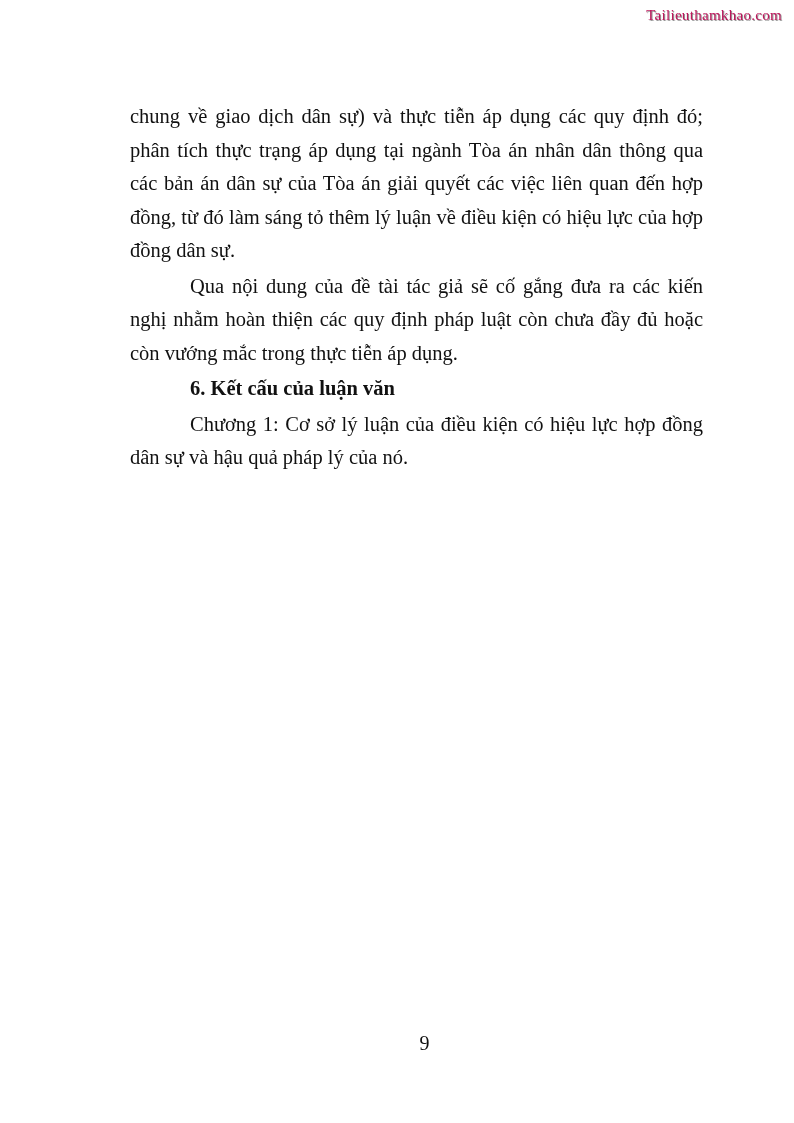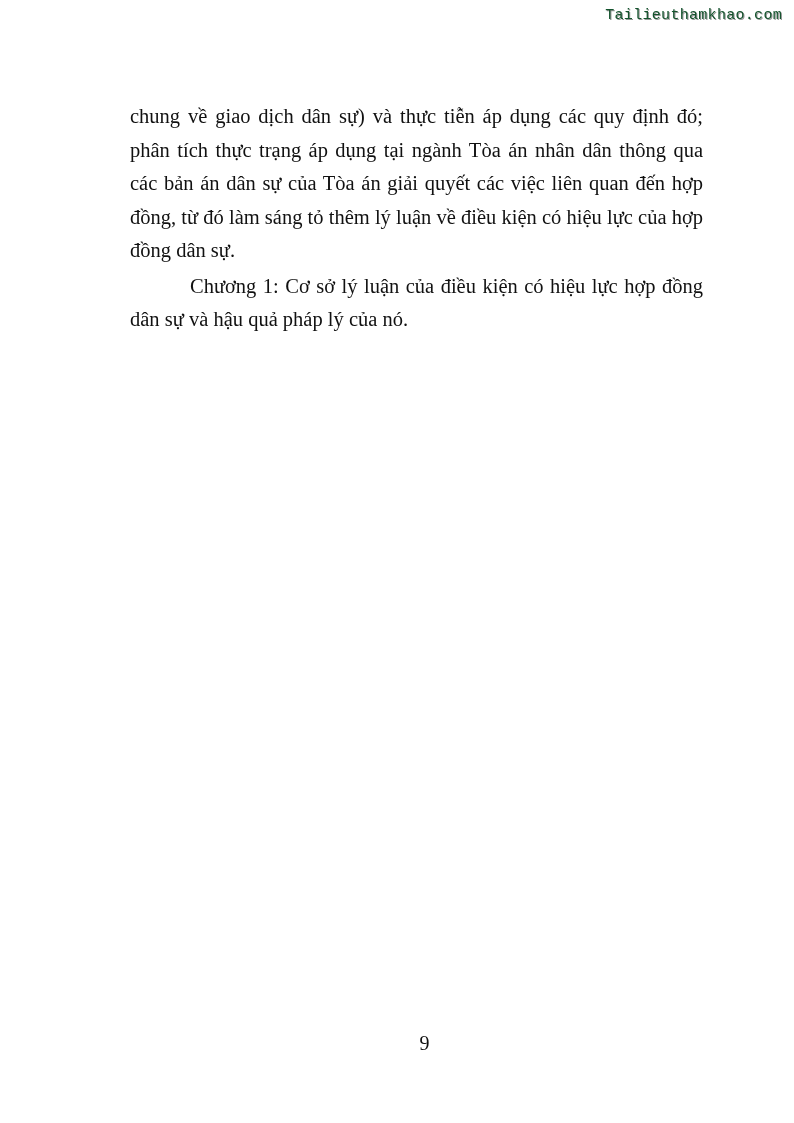--- a/index.html
+++ b/index.html
@@ -13,24 +13,24 @@
     height: 1123px;
     background: #ffffff;
     font-family: "Liberation Serif", "DejaVu Serif", serif;
     color: #111111;
     overflow: hidden;
   }
   .watermark {
     position: absolute;
     top: 7px;
     right: 12px;
-    font-family: Liberation Mono, monospace;
+    font-family: Liberation Serif, serif;
     font-size: 15px;
     letter-spacing: 0.3px;
-    color: #14532d;
+    color: #be185d;
     text-shadow: 1px 1px 0 #979797;
     user-select: none;
   }
   .content {
     position: absolute;
     left: 130px;
     top: 100px;
     width: 589px;
     font-size: 20.5px;
     line-height: 33.5px;
@@ -66,21 +66,23 @@
 <body>
 
 <div class="page">
 
   <div class="watermark">Tailieuthamkhao.com</div>
 
   <div class="content">
 
     <p class="para">chung về giao dịch dân sự) và thực tiễn áp dụng các quy định đó; phân tích thực trạng áp dụng tại ngành Tòa án nhân dân thông qua các bản án dân sự của Tòa án giải quyết các việc liên quan đến hợp đồng, từ đó làm sáng tỏ thêm lý luận về điều kiện có hiệu lực của hợp đồng dân sự.</p>
 
+    <p class="para indent">Qua nội dung của đề tài tác giả sẽ cố gắng đưa ra các kiến nghị nhằm hoàn thiện các quy định pháp luật còn chưa đầy đủ hoặc còn vướng mắc trong thực tiễn áp dụng.</p>
 
+    <h3 class="heading">6. Kết cấu của luận văn</h3>
 
 
     <p class="para indent"><span class="chapter-lead">Chương 1:</span><span> Cơ sở lý luận của điều kiện có hiệu lực hợp đồng dân sự và hậu quả pháp lý của nó.</span></p>
 
 
 
   </div>
 
   <div class="page-number">9</div>
 

